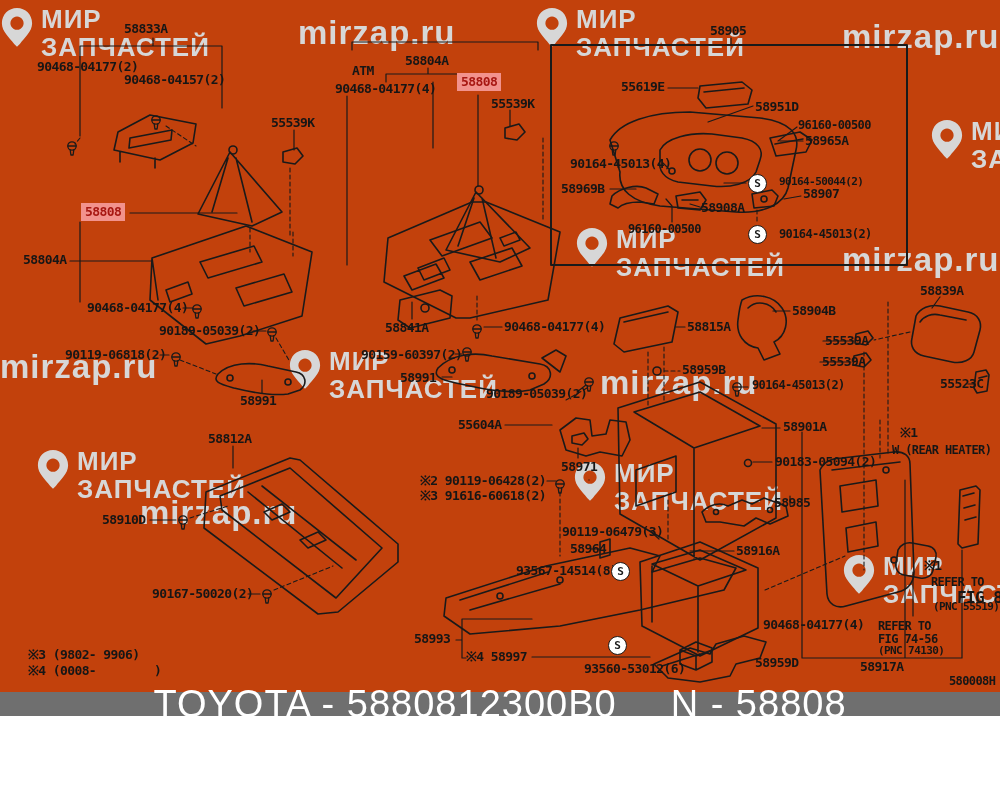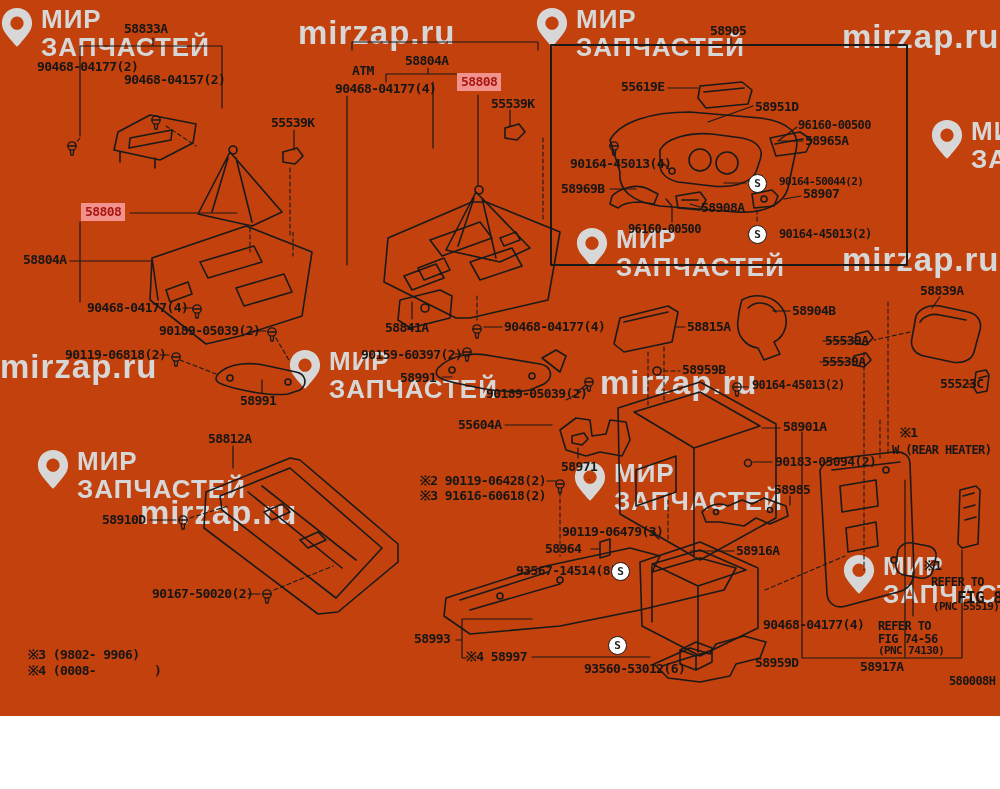--- a/index.html
+++ b/index.html
@@ -336,21 +336,21 @@
       <span class="part-label" style="left: 385px; top: 321px;">58841A</span>
       <span class="part-label" style="left: 504px; top: 320px;">90468-04177(4)</span>
       <span class="part-label" style="left: 361px; top: 348px;">90159-60397(2)</span>
       <span class="part-label" style="left: 400px; top: 371px;">58991</span>
       <span class="part-label" style="left: 486px; top: 387px;">90189-05039(2)</span>
       <span class="part-label" style="left: 458px; top: 418px;">55604A</span>
       <span class="part-label" style="left: 561px; top: 460px;">58971</span>
       <span class="part-label" style="left: 420px; top: 474px;">※2 90119-06428(2)</span>
       <span class="part-label" style="left: 420px; top: 489px;">※3 91616-60618(2)</span>
       <span class="part-label" style="left: 562px; top: 525px;">90119-06479(3)</span>
-      <span class="part-label" style="left: 545px; top: 542px;">58964</span>
+      <span class="part-label" style="left: 570px; top: 542px;">58964</span>
       <span class="part-label" style="left: 516px; top: 564px;">93567-14514(8)</span>
       <span class="part-label" style="left: 414px; top: 632px;">58993</span>
       <span class="part-label" style="left: 466px; top: 650px;">※4 58997</span>
       <span class="part-label" style="left: 584px; top: 662px;">93560-53012(6)</span>
       <span class="part-label" style="left: 710px; top: 24px;">58905</span>
       <span class="part-label" style="left: 621px; top: 80px;">55619E</span>
       <span class="part-label" style="left: 755px; top: 100px;">58951D</span>
       <span class="part-label" style="left: 798px; top: 119px; font-size: 12px;">96160-00500</span>
       <span class="part-label" style="left: 805px; top: 134px;">58965A</span>
       <span class="part-label" style="left: 570px; top: 157px;">90164-45013(4)</span>
@@ -365,33 +365,37 @@
       <span class="part-label" style="left: 687px; top: 320px;">58815A</span>
       <span class="part-label" style="left: 825px; top: 334px;">55539A</span>
       <span class="part-label" style="left: 822px; top: 355px;">55539A</span>
       <span class="part-label" style="left: 682px; top: 363px;">58959B</span>
       <span class="part-label" style="left: 940px; top: 377px;">55523C</span>
       <span class="part-label" style="left: 752px; top: 379px; font-size: 12px;">90164-45013(2)</span>
       <span class="part-label" style="left: 783px; top: 420px;">58901A</span>
       <span class="part-label" style="left: 900px; top: 426px;">※1</span>
       <span class="part-label" style="left: 892px; top: 444px; font-size: 12px;">W (REAR HEATER)</span>
       <span class="part-label" style="left: 775px; top: 455px;">90183-05094(2)</span>
-      <span class="part-label" style="left: 774px; top: 483px; text-align: center;">58985</span>
+      <span class="part-label" style="left: 774px; top: 496px; text-align: center;">58985</span>
       <span class="part-label" style="left: 736px; top: 544px;">58916A</span>
       <span class="part-label" style="left: 924px; top: 559px;">※1</span>
       <span class="part-label" style="left: 931px; top: 576px; font-size: 12px;">REFER TO</span>
       <span class="part-label" style="left: 933px; top: 589px; font-size: 16px; padding-left: 24px;">FIG 87-15</span>
       <span class="part-label" style="left: 933px; top: 601px; font-size: 11px;">(PNC 55519)</span>
       <span class="part-label" style="left: 763px; top: 618px;">90468-04177(4)</span>
       <span class="part-label" style="left: 878px; top: 620px; font-size: 12px;">REFER TO</span>
       <span class="part-label" style="left: 878px; top: 633px; font-size: 12px;">FIG 74-56</span>
       <span class="part-label" style="left: 878px; top: 645px; font-size: 11px;">(PNC 74130)</span>
       <span class="part-label" style="left: 755px; top: 656px;">58959D</span>
       <span class="part-label" style="left: 860px; top: 660px;">58917A</span>
       <span class="part-label" style="left: 949px; top: 675px; font-size: 12px;">580008H</span>
       <span class="s-marker" style="left: 748px; top: 174px;">S</span>
       <span class="s-marker" style="left: 748px; top: 225px;">S</span>
       <span class="s-marker" style="left: 611px; top: 562px;">S</span>
       <span class="s-marker" style="left: 608px; top: 636px;">S</span>
     </div>
 
+  <div class="footer">
+    <span>TOYOTA - 5880812300B0</span>
+    <span>N - 58808</span>
+  </div>
 
 </div>
 
 </body></html>

